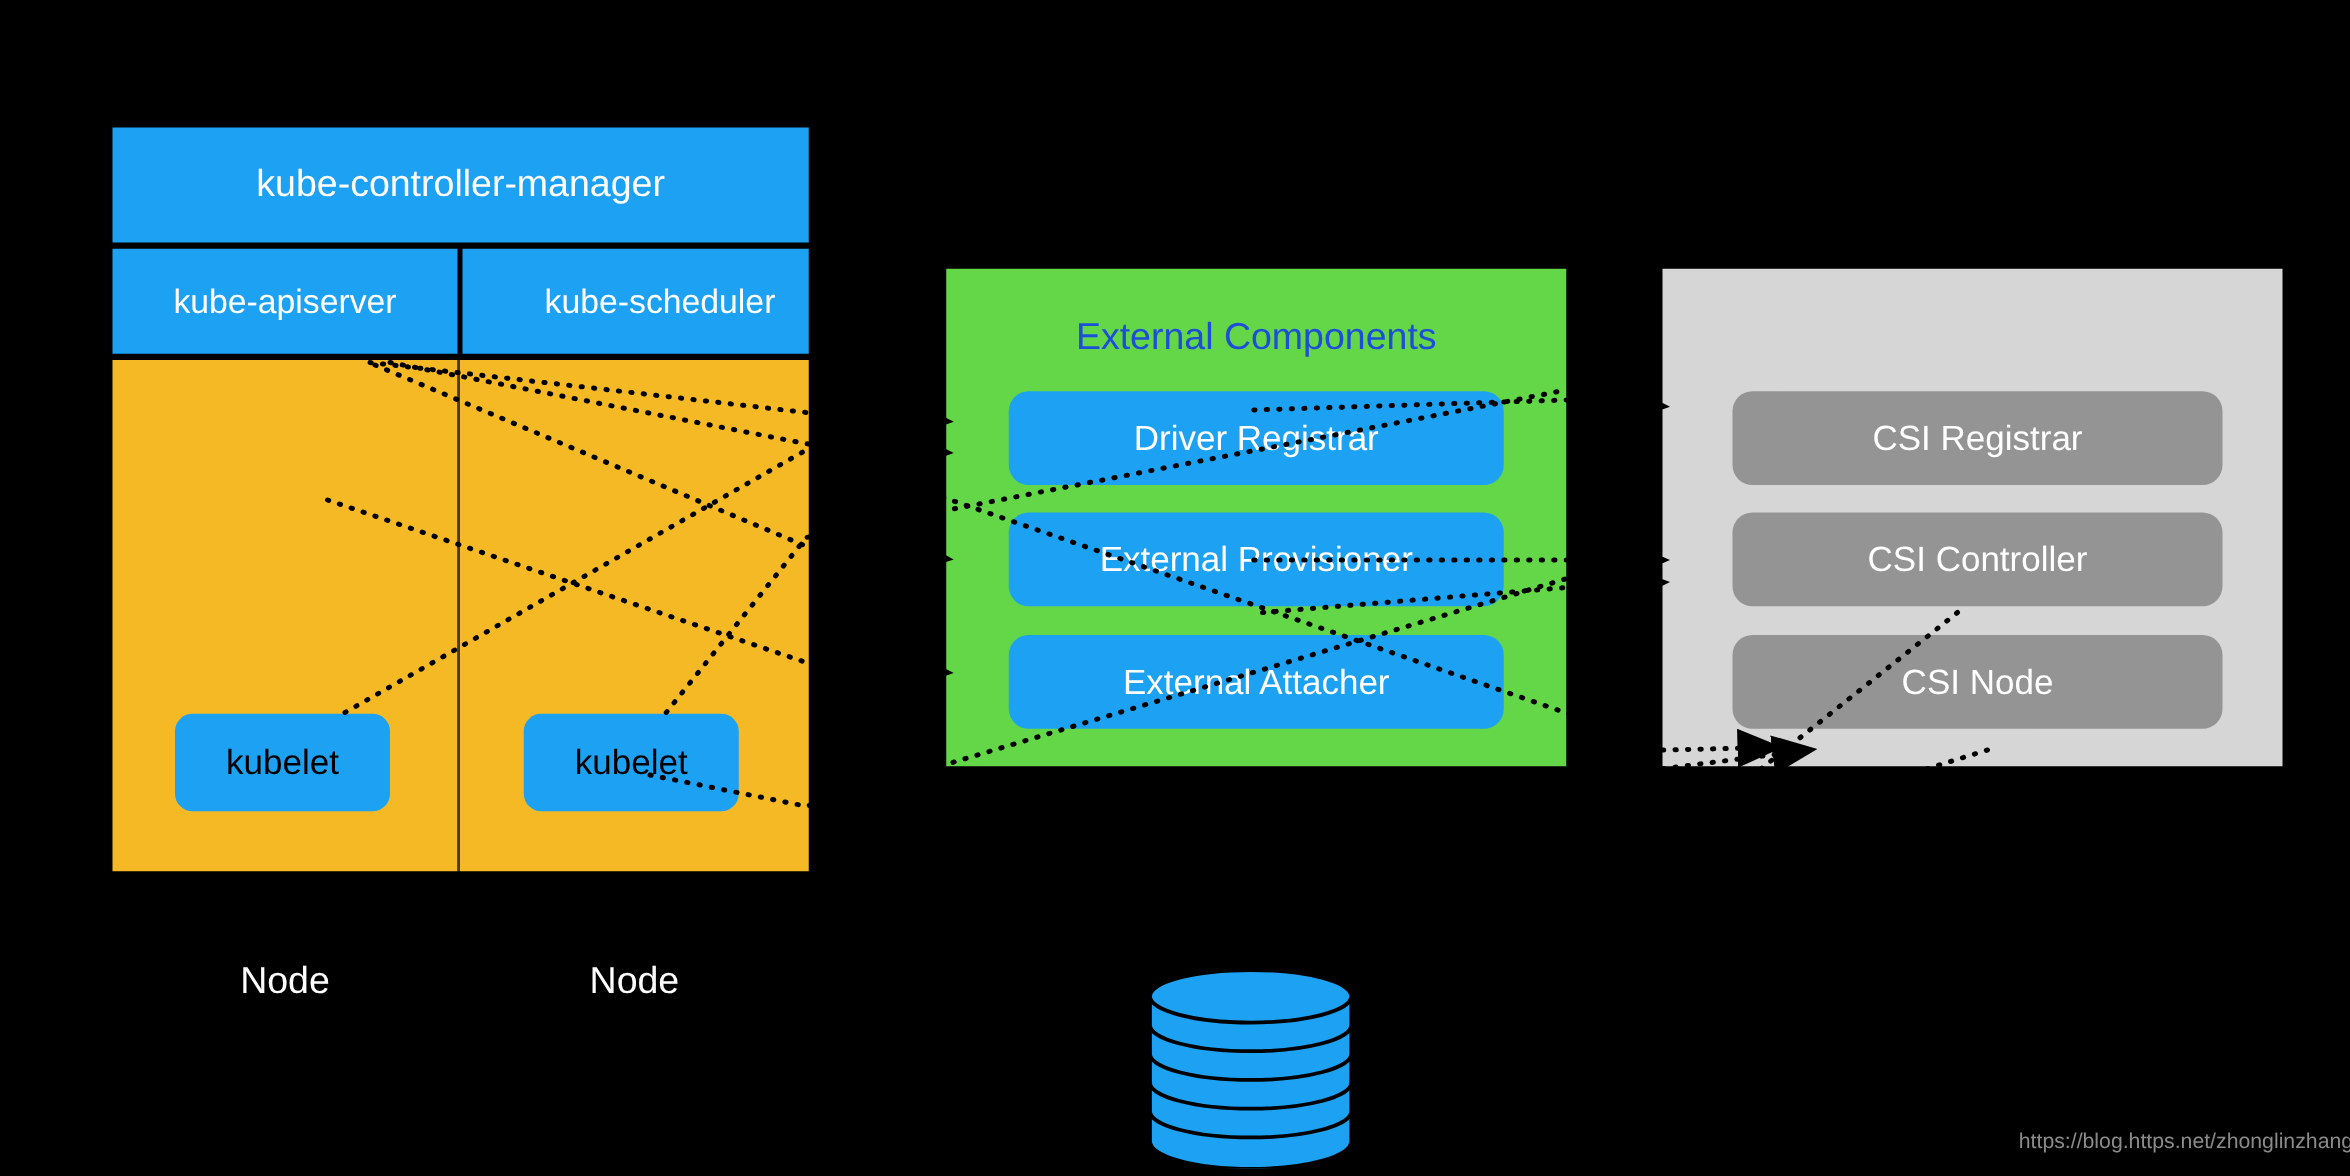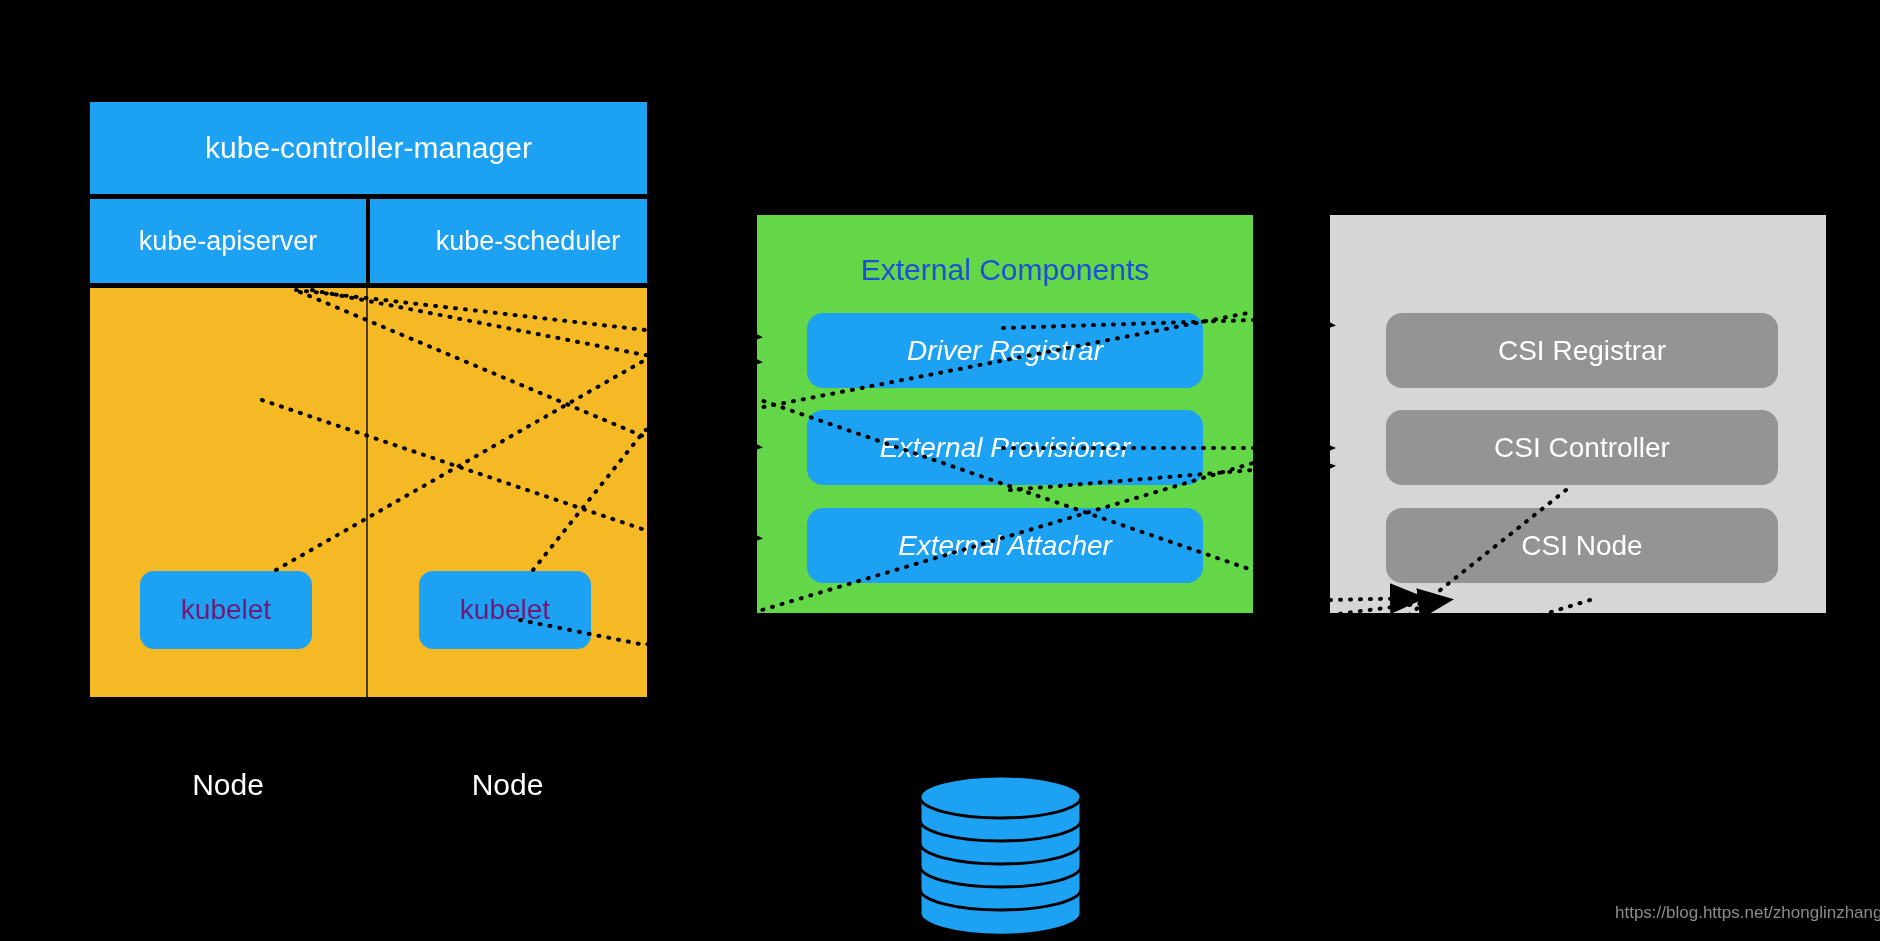--- a/index.html
+++ b/index.html
@@ -8,29 +8,29 @@
   .abs{position:absolute;box-sizing:border-box;}
   .ctr{display:flex;align-items:center;justify-content:center;text-align:center;}
 
   
   #kcm{left:90px;top:102px;width:557px;height:92px;background:#1da1f2;color:#fff;font-size:30px;}
   #kapi{left:90px;top:199px;width:276px;height:84px;background:#1da1f2;color:#fff;font-size:27px;}
   #ksch{left:370px;top:199px;width:277px;height:84px;background:#1da1f2;color:#fff;font-size:27px;padding-left:39px;}
   #nodeA{left:90px;top:288px;width:276px;height:409px;background:#f6b926;}
   #nodeB{left:368px;top:288px;width:279px;height:409px;background:#f6b926;}
   .node-lbl{position:absolute;left:0;right:0;top:480px;text-align:center;color:#fff;font-size:30px;}
-  .kubelet{position:absolute;top:571px;width:172px;height:78px;border-radius:14px;background:#1da1f2;color:#701a75;font-size:28px;}
+  .kubelet{position:absolute;top:571px;width:172px;height:78px;border-radius:14px;background:#1da1f2;color:#000000;font-size:28px;}
   #kubeletA{left:140px;}
   #kubeletB{left:419px;}
   #nodeDiv{left:366px;top:288px;width:2px;height:409px;background:#4a3c12;}
 
   
   #extbox{left:757px;top:215px;width:496px;height:398px;background:#64d749;}
   #extbox .grp-title{position:absolute;left:0;right:0;top:38px;text-align:center;color:#1d4ed8;font-size:30px;}
-  .ext-item{position:absolute;left:50px;width:396px;height:75px;border-radius:16px;background:#1da1f2;color:#fff;font-size:28px;font-style:italic;}
+  .ext-item{position:absolute;left:50px;width:396px;height:75px;border-radius:16px;background:#1da1f2;color:#fff;font-size:28px;}
   #ext0{top:98px;}
   #ext1{top:195px;}
   #ext2{top:293px;}
 
   
   #cusbox{left:1330px;top:215px;width:496px;height:398px;background:#d6d6d6;}
   #cusbox .grp-title{position:absolute;left:0;right:0;top:38px;text-align:center;color:#000;font-size:30px;}
   .cus-item{position:absolute;left:56px;width:392px;height:75px;border-radius:16px;background:#949494;color:#fff;font-size:28px;}
   #cus0{top:98px;}
   #cus1{top:195px;}

